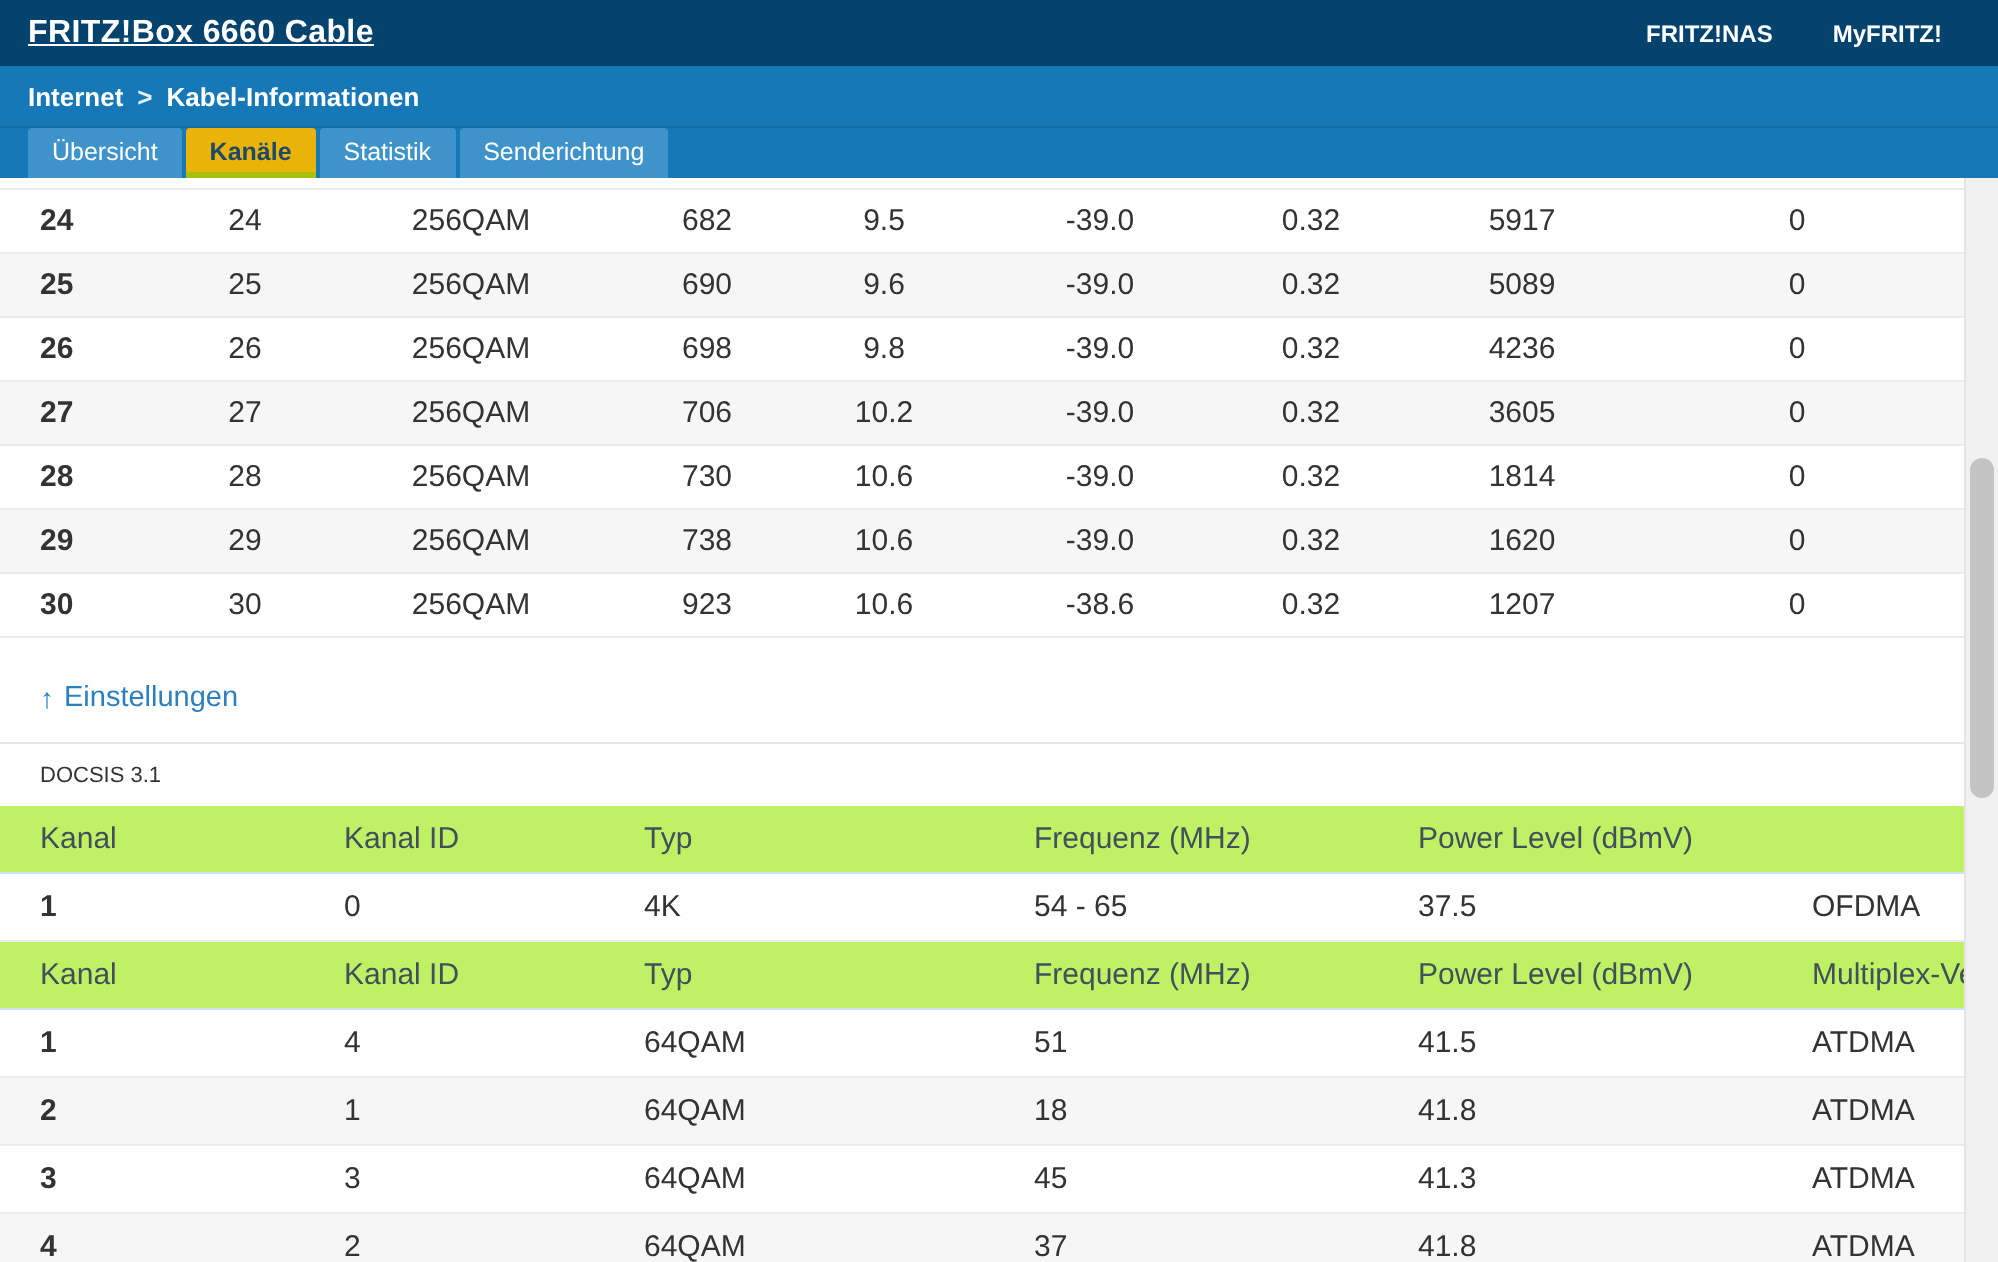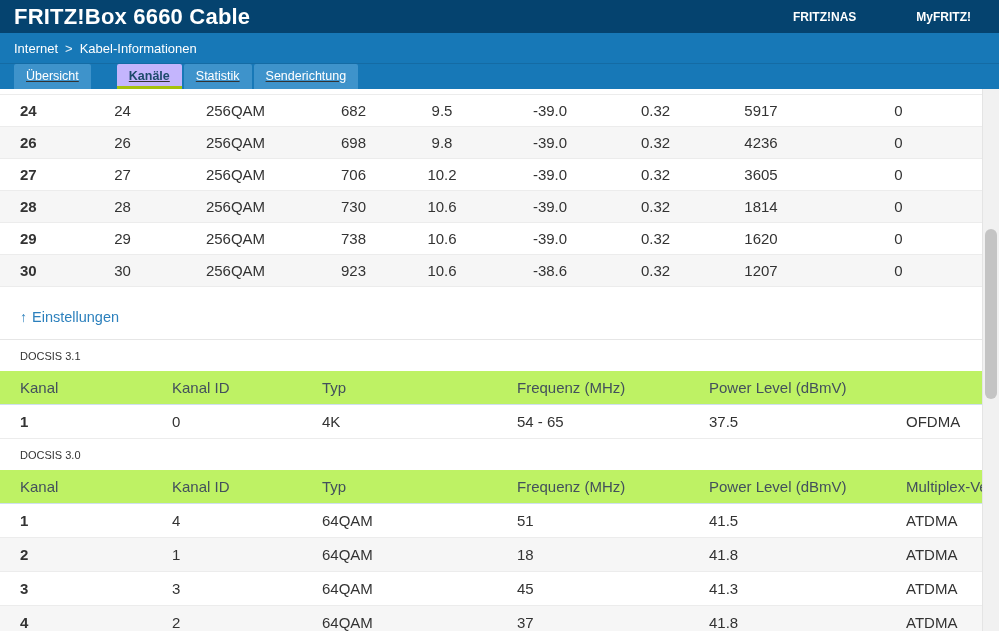--- a/index.html
+++ b/index.html
@@ -7,43 +7,43 @@
   body {
     width:999px; height:631px; overflow:hidden; position:relative;
     font-family:"Liberation Sans", sans-serif; background:#ffffff; color:#333;
   }
 
   
   .topbar {
     height:33px; background:#05436f; color:#fff;
     display:flex; align-items:center; padding:0 14px;
   }
-  .topbar-title { font-size:22px; font-weight:bold; letter-spacing:.2px; }
-  .topbar-links { margin-left:auto; display:flex; gap:60px; padding-right:14px; }
+  .topbar-title { font-size:16px; font-weight:bold; letter-spacing:.2px;text-decoration:underline; }
+  .topbar-links { margin-left:auto; display:flex; gap:30px; padding-right:14px; }
   .topbar-link { font-size:12px; font-weight:bold; color:#fff; cursor:pointer; }
 
   
   .menubar { background:#1778b7; }
   .breadcrumb {
     height:30px; display:flex; align-items:center; gap:7px;
-    padding:0 14px; color:#fff; font-size:13px;
+    padding:0 14px; color:#fff; font-size:13px;font-weight:bold;
   }
   .breadcrumb .crumb { cursor:pointer; }
   .breadcrumb .sep { font-size:13px; opacity:.9; }
   .tabrow {
     display:flex; gap:2px; height:26px;
-    padding:0 14px; border-top:1px solid rgba(0,0,0,.10);text-decoration:underline;
+    padding:0 14px; border-top:1px solid rgba(0,0,0,.10);
   }
   .tab {
     background:#3e93cb; color:#fff; font-size:12.5px;
     padding:5px 12px 6px; border-radius:2px 2px 0 0; cursor:pointer; white-space:nowrap;
   }
   .tab.active {
-    background:#c4b5fd; color:#1d4a6b; font-weight:bold;
-    padding-bottom:3px; border-bottom:3px solid #a5c10c;margin-left:24px;
+    background:#eab308; color:#1d4a6b; font-weight:bold;
+    padding-bottom:3px; border-bottom:3px solid #a5c10c;
   }
 
   
   .content { position:relative; width:999px; height:542px; padding:5px 17px 0 0; }
 
   table { border-collapse:collapse; table-layout:fixed; width:982px; font-size:15px; color:#333; }
 
   
   .ds-table { border-top:1px solid #ececec; }
   .ds-table td { padding:7px 4px 7px; border-bottom:1px solid #ececec; text-align:center; overflow:hidden; white-space:nowrap; }
@@ -129,20 +129,31 @@
           <td>24</td>
           <td>256QAM</td>
           <td>682</td>
           <td>9.5</td>
           <td>-39.0</td>
           <td>0.32</td>
           <td>5917</td>
           <td>0</td>
         </tr>
         <tr>
+          <td>25</td>
+          <td>25</td>
+          <td>256QAM</td>
+          <td>690</td>
+          <td>9.6</td>
+          <td>-39.0</td>
+          <td>0.32</td>
+          <td>5089</td>
+          <td>0</td>
+        </tr>
+        <tr>
           <td>26</td>
           <td>26</td>
           <td>256QAM</td>
           <td>698</td>
           <td>9.8</td>
           <td>-39.0</td>
           <td>0.32</td>
           <td>4236</td>
           <td>0</td>
         </tr>
@@ -225,21 +236,20 @@
             <td>1</td>
             <td>0</td>
             <td>4K</td>
             <td>54 - 65</td>
             <td>37.5</td>
             <td>OFDMA</td>
           </tr>
         </tbody>
     </table>
 
-    <div class="subsection-label">DOCSIS 3.0</div>
     <table class="us-table">
       <colgroup>
         <col class="us-c1">
           <col class="us-c2">
           <col class="us-c3">
           <col class="us-c4">
           <col class="us-c5">
           <col class="us-c6">
       </colgroup>
       <thead>

